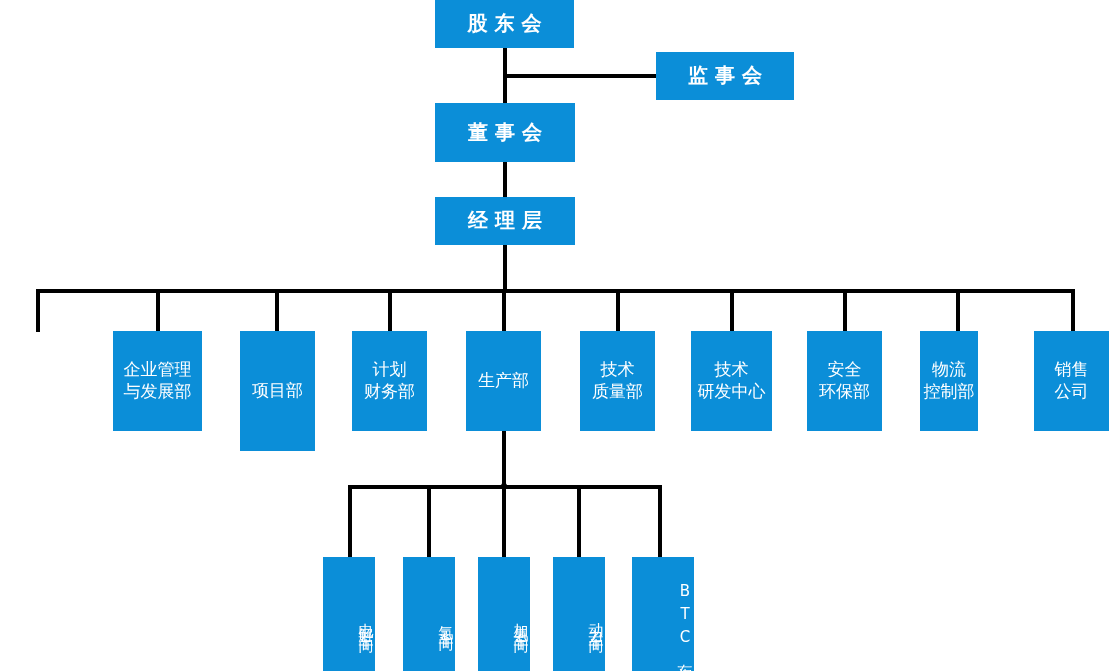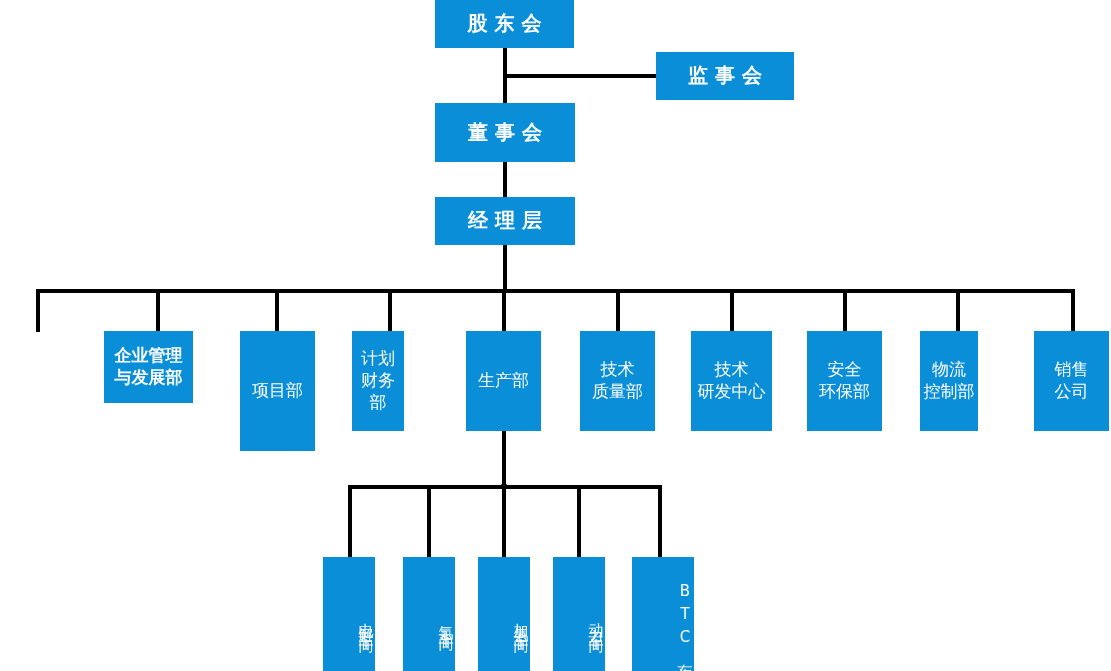--- a/index.html
+++ b/index.html
@@ -101,31 +101,31 @@
   <div class="edge edge-v" style="left:156px;  top:289px; height:43px;"></div>
   <div class="edge edge-v" style="left:275px;  top:289px; height:43px;"></div>
   <div class="edge edge-v" style="left:388px;  top:289px; height:43px;"></div>
   <div class="edge edge-v" style="left:502px;  top:289px; height:43px;"></div>
   <div class="edge edge-v" style="left:616px;  top:289px; height:43px;"></div>
   <div class="edge edge-v" style="left:730px;  top:289px; height:43px;"></div>
   <div class="edge edge-v" style="left:843px;  top:289px; height:43px;"></div>
   <div class="edge edge-v" style="left:956px;  top:289px; height:43px;"></div>
   <div class="edge edge-v" style="left:1071px; top:289px; height:43px;"></div>
 
-  <div class="node node-dept" style="left:104px; top:331px; width:89px; height:72px;font-weight:bold;">
+  <div class="node node-dept" style="left:113px; top:331px; width:89px; height:100px;">
     <span>
       <span>企业管理</span><br><span>与发展部</span>
     </span>
   </div>
   <div class="node node-dept" style="left:240px; top:331px; width:75px; height:120px;">
     <span>
       <span>项目部</span>
     </span>
   </div>
-  <div class="node node-dept" style="left:352px; top:331px; width:52px; height:100px;">
+  <div class="node node-dept" style="left:352px; top:331px; width:75px; height:100px;">
     <span>
       <span>计划</span><br><span>财务部</span>
     </span>
   </div>
   <div class="node node-dept" style="left:466px; top:331px; width:75px; height:100px;">
     <span>
       <span>生产部</span>
     </span>
   </div>
   <div class="node node-dept" style="left:580px; top:331px; width:75px; height:100px;">

